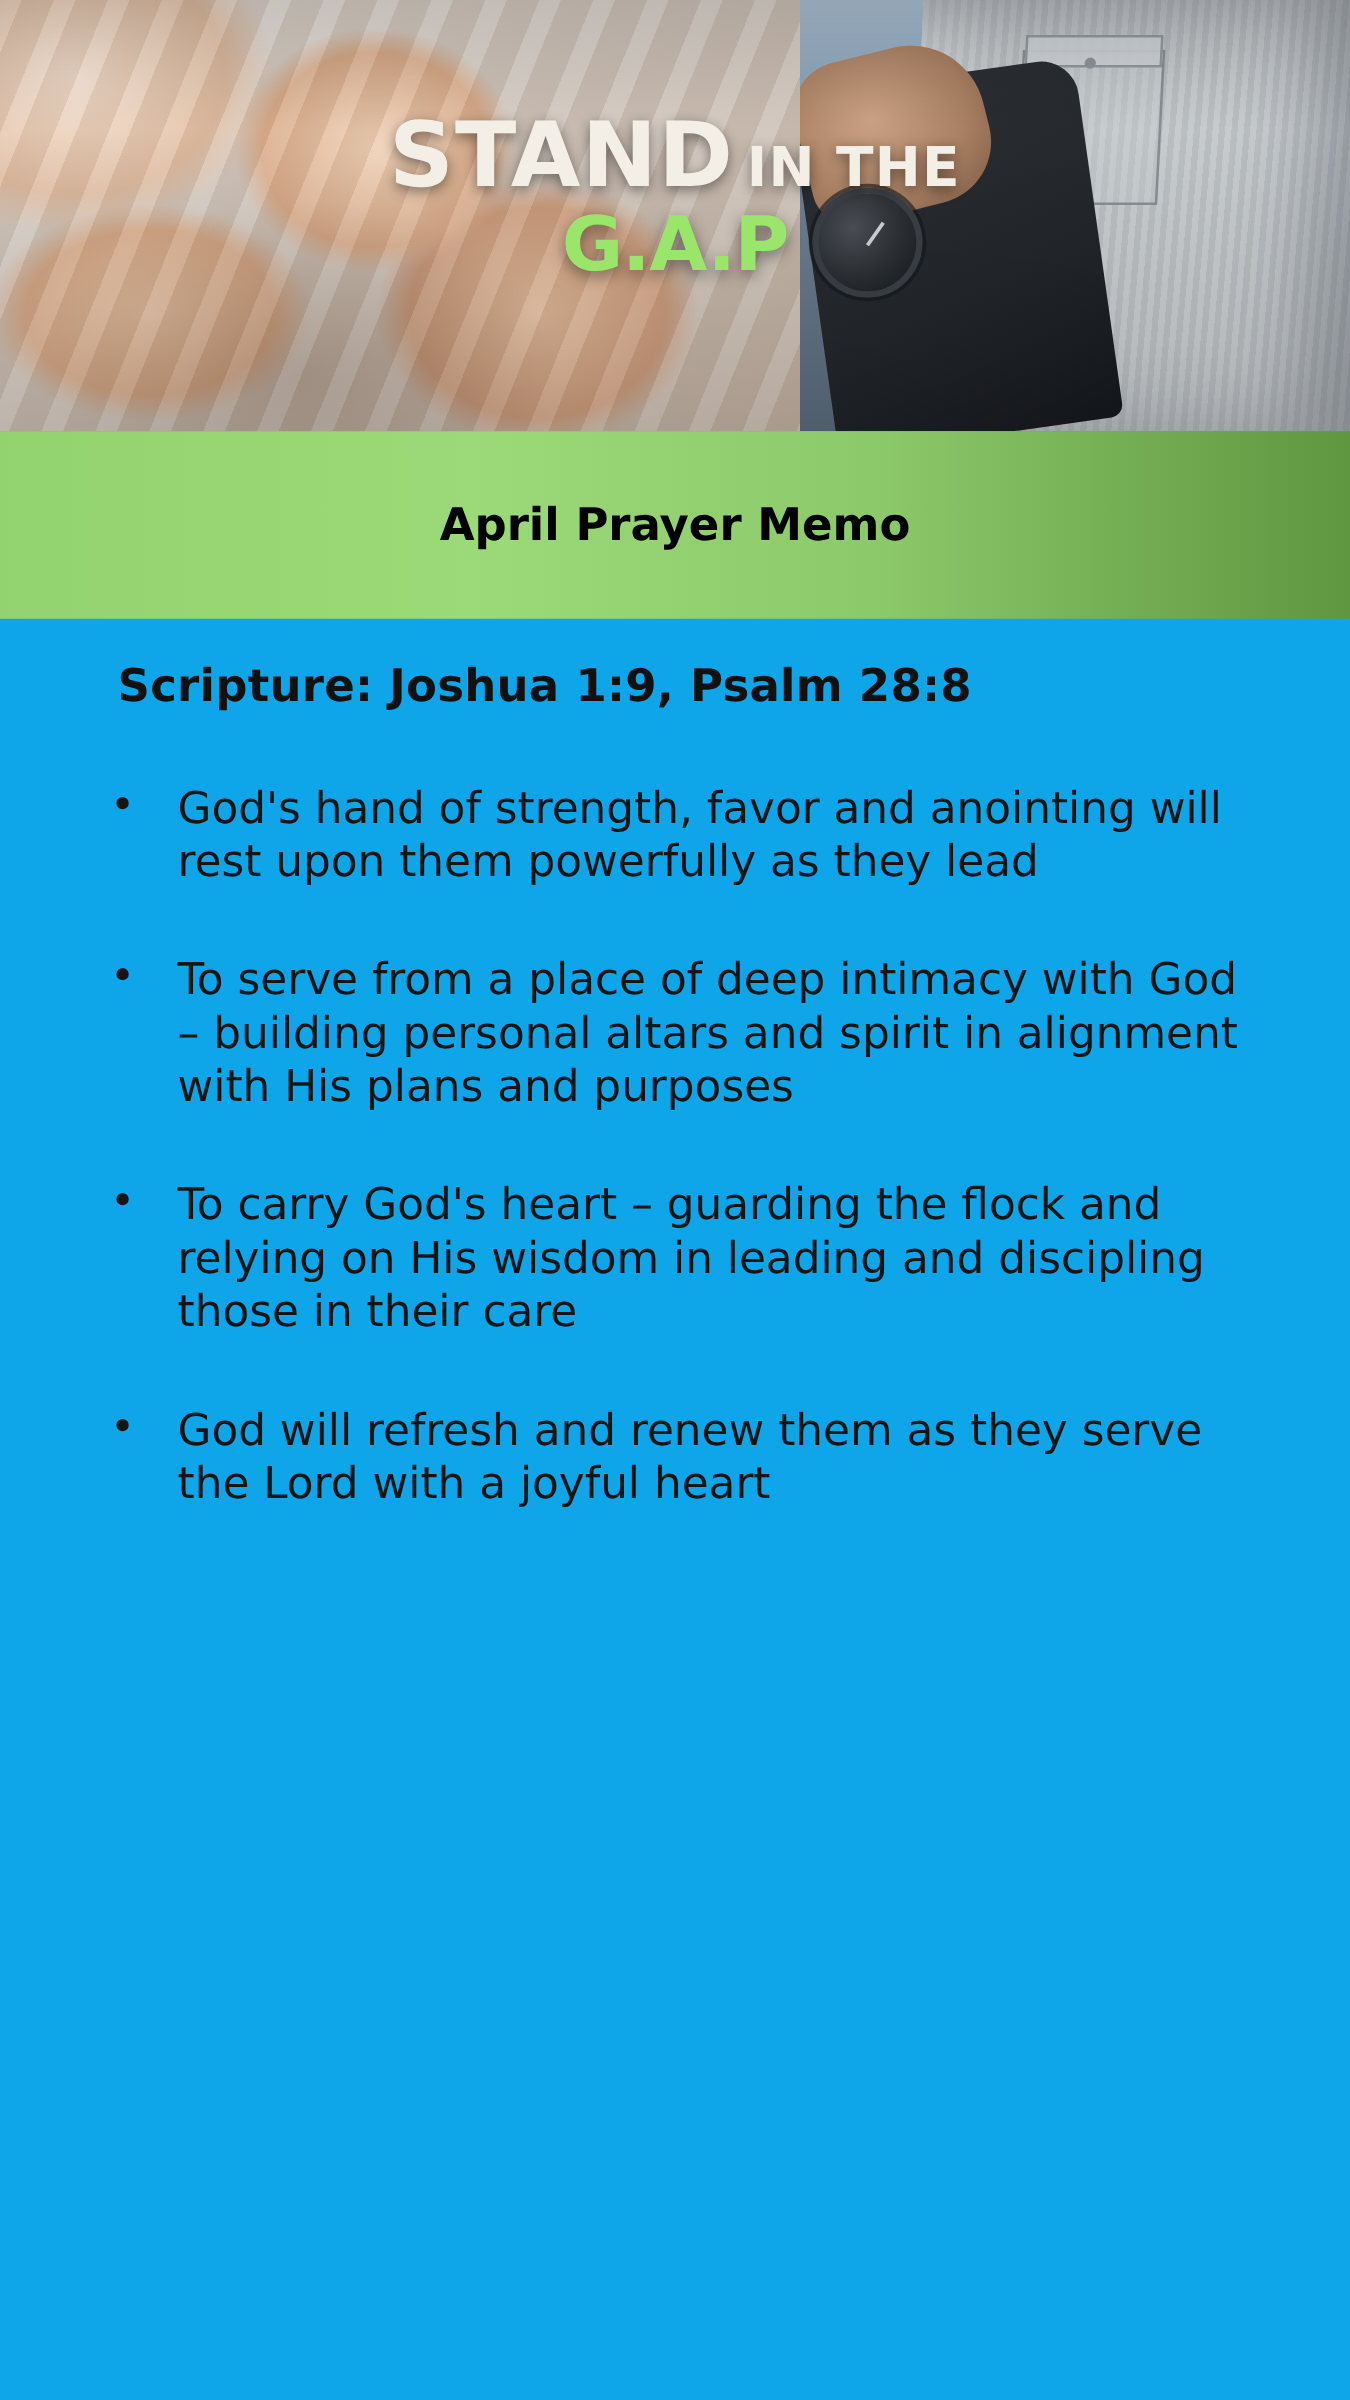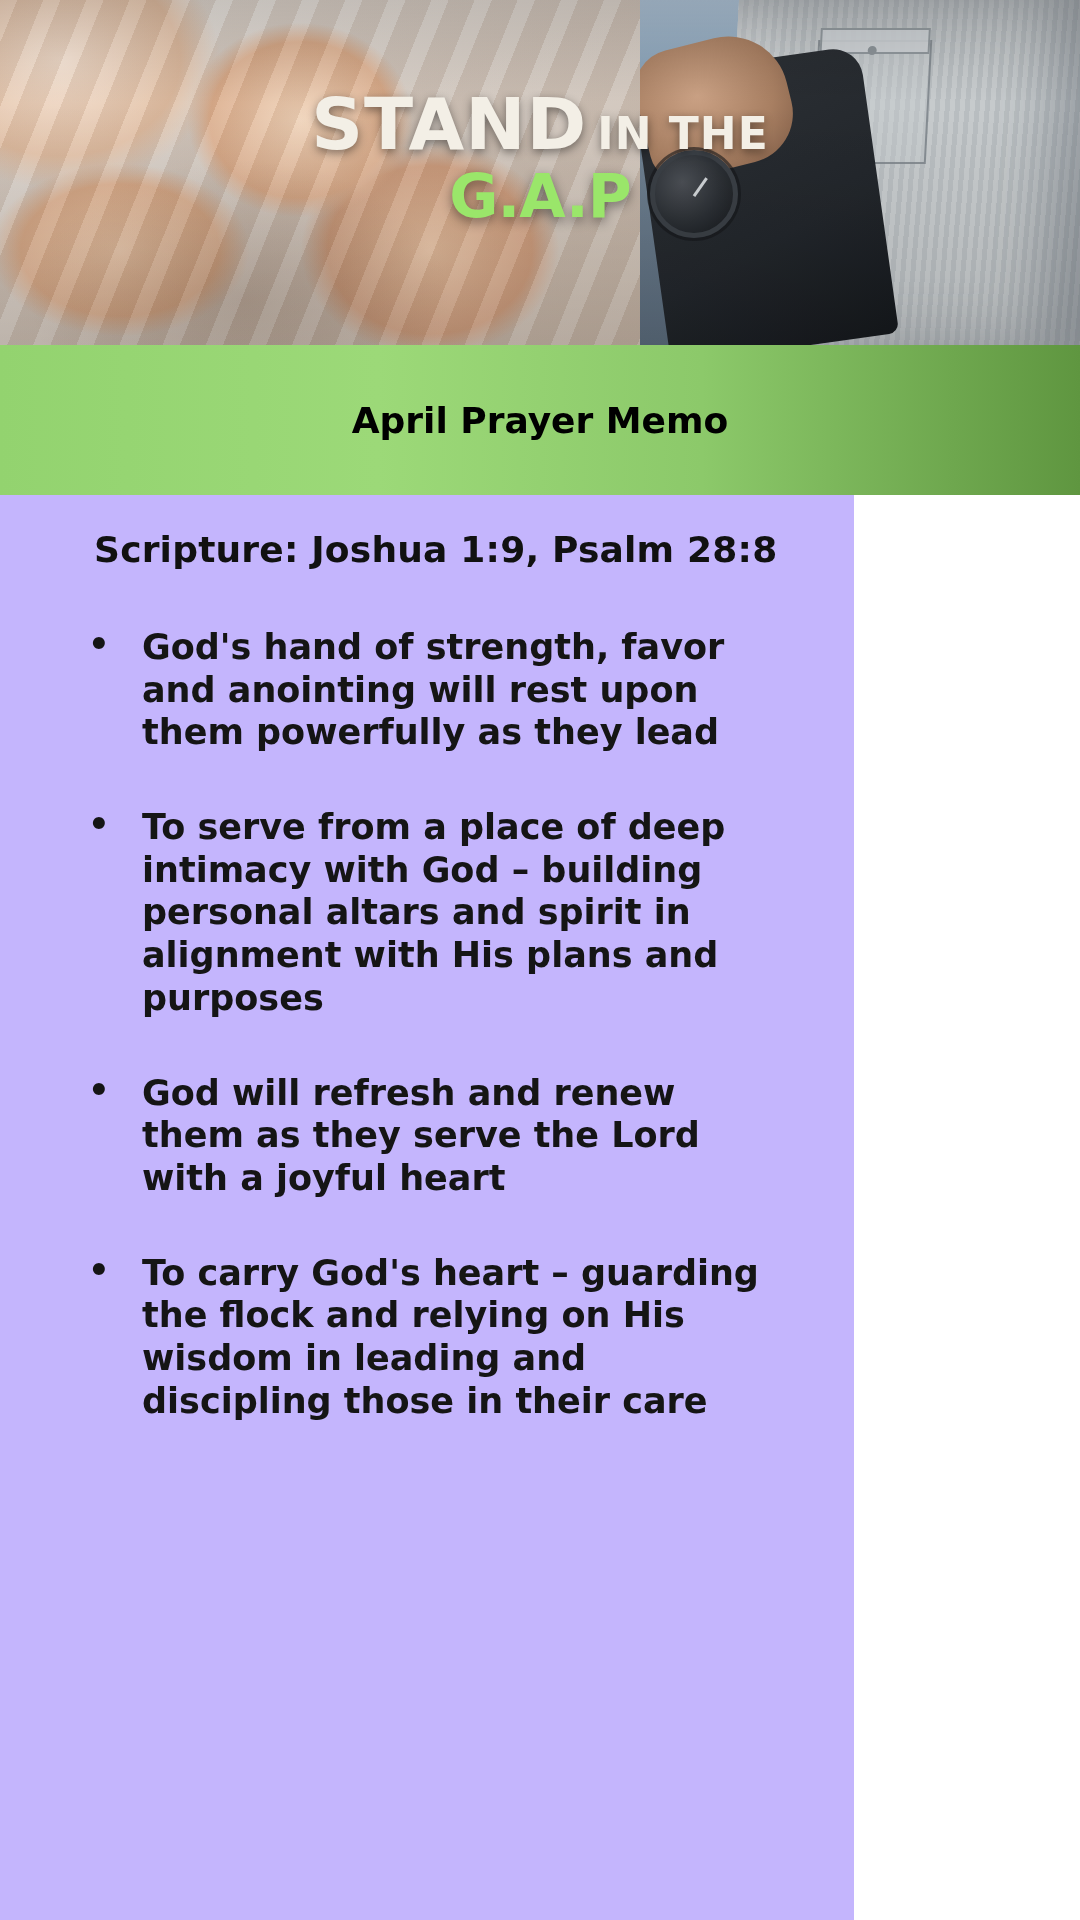--- a/index.html
+++ b/index.html
@@ -8,23 +8,23 @@
     background: #ffffff;
   }
   body {
     width: 1080px;
     height: 1920px;
     font-family: "DejaVu Sans", sans-serif;
     overflow: hidden;
   }
   .page {
     position: relative;
-    width: 854px;
+    width: 1080px;
     height: 1920px;
-    background: #c4b5fd;
+    background: #0ea5e9;
   }
 
   
   .hero {
     position: relative;
     width: 1080px;
     height: 345px;
     overflow: hidden;
     background: #b9bcc0;
   }
@@ -209,21 +209,21 @@
   ul.bullets {
     list-style: none;
     margin: 0;
     padding: 0;
   }
   ul.bullets li {
     position: relative;
     padding-left: 60px;
     margin-bottom: 52px;
     font-family: "DejaVu Sans", sans-serif;
-    font-weight: 700;
+    font-weight: 400;
     font-size: 35px;
     line-height: 1.22;
     color: #151515;
     max-width: 930px;
   }
   ul.bullets li:before {
     content: "\2022";
     position: absolute;
     left: 6px;
     top: -2px;
@@ -261,18 +261,18 @@
     <div class="band-text">
       <span class="l1">April Prayer Memo</span>
     </div>
   </div>
 
   <div class="content">
     <p class="scripture">Scripture: Joshua 1:9, Psalm 28:8</p>
     <ul class="bullets">
       <li>God's hand of strength, favor and anointing will rest upon them powerfully as they lead</li>
       <li>To serve from a place of deep intimacy with God – building personal altars and spirit in alignment with His plans and purposes</li>
+      <li>To carry God's heart – guarding the flock and relying on His wisdom in leading and discipling those in their care</li>
       <li>God will refresh and renew them as they serve the Lord with a joyful heart</li>
-      <li>To carry God's heart – guarding the flock and relying on His wisdom in leading and discipling those in their care</li>
     </ul>
   </div>
 
 </div>
 
 </body></html>

